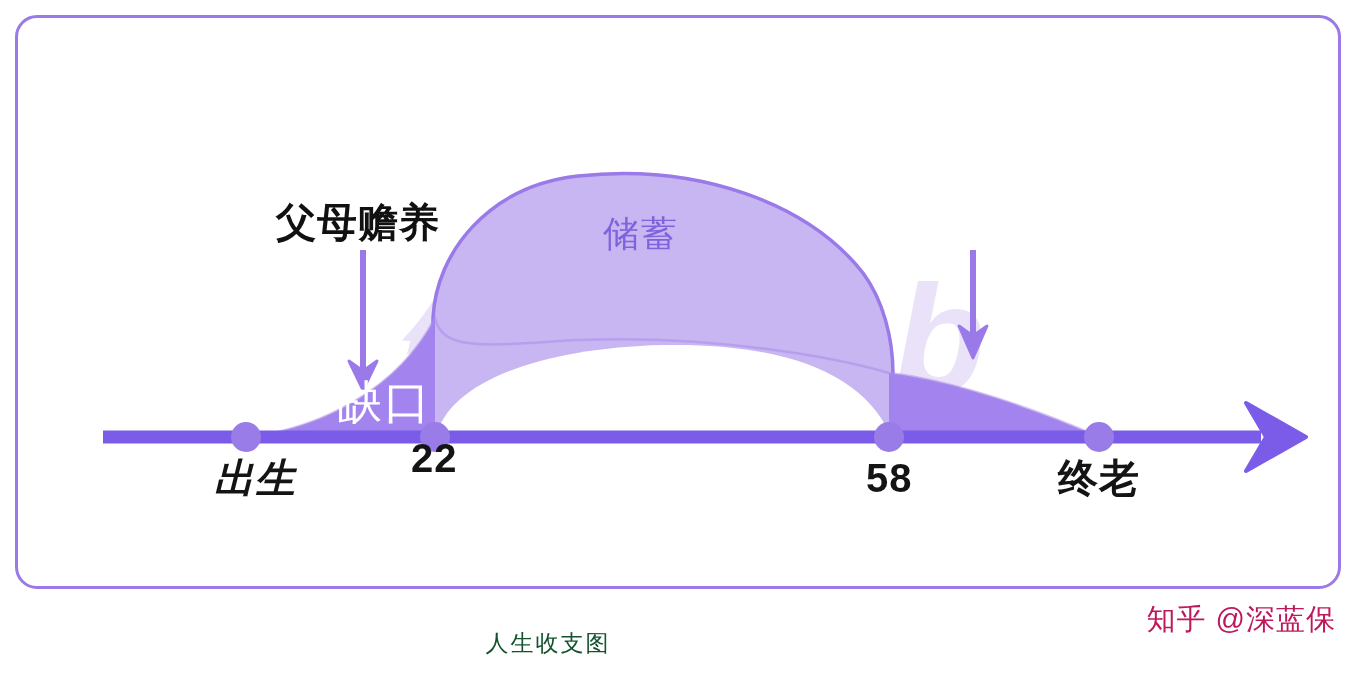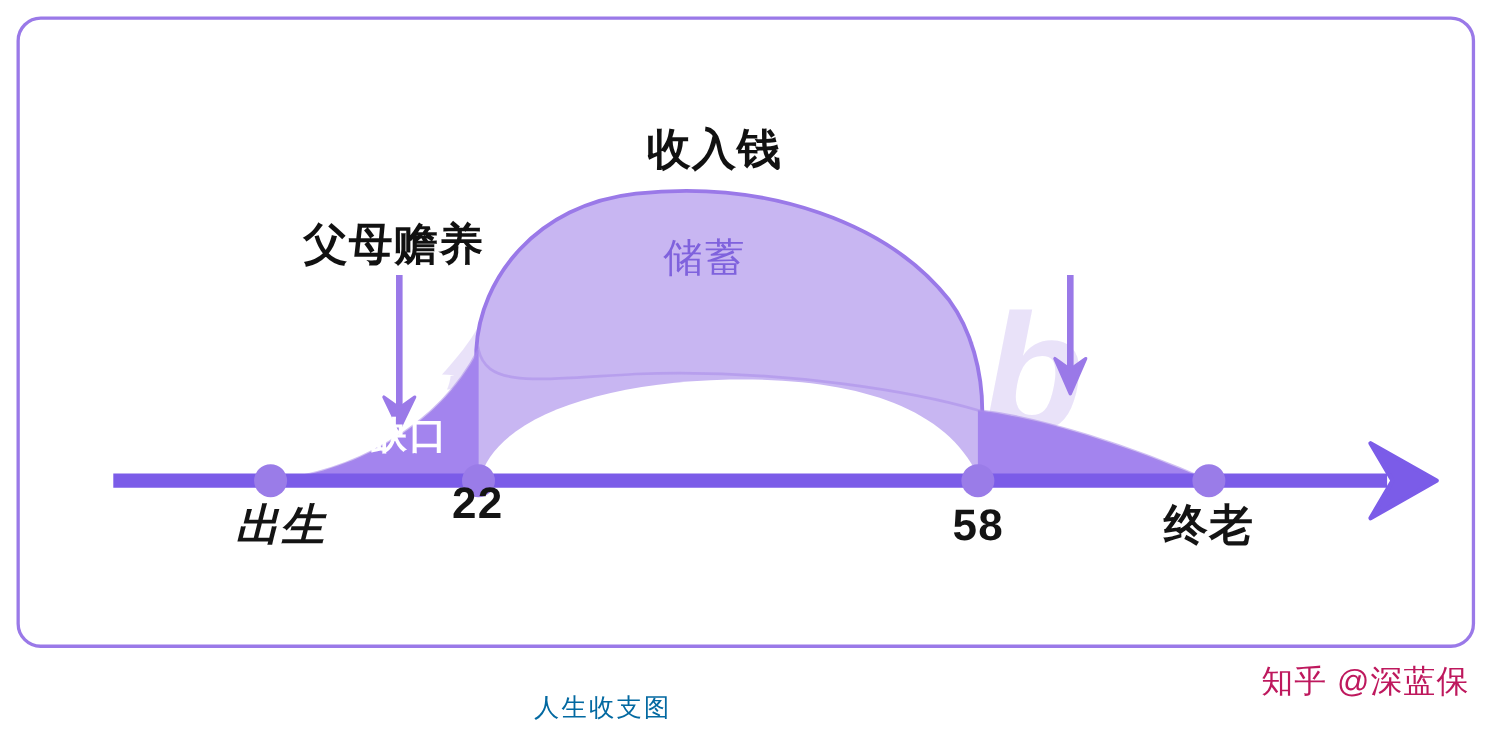--- a/index.html
+++ b/index.html
@@ -55,31 +55,31 @@
     letter-spacing: 1px;
   }
   .lbl-purple {
     color: #7f62dd;
     font-weight: 400;
     font-size: 36px;
     letter-spacing: 2px;
   }
   .lbl-white {
     color: #ffffff;
-    font-weight: 700;
-    font-size: 34px;
+    font-weight: 400;
+    font-size: 46px;
     letter-spacing: 2px;
   }
   .caption {
     position: absolute;
     left: 0;
     top: 628px;
     width: 1096px;
     text-align: center;
-    color: #0369a1;
+    color: #14532d;
     font-size: 23px;
     letter-spacing: 2px;
   }
   .attribution {
     position: absolute;
     right: 26px;
     top: 600px;
     color: #be185d;
     font-size: 29px;
     letter-spacing: 1px;
@@ -141,21 +141,20 @@
       </g>
 
       <g>
         <line x1="955" y1="232" x2="955" y2="320" stroke="#9a79e8" stroke-width="6"></line>
         <path d="M 941,308 L 955,340 L 969,308 L 955,318 Z" fill="#9a79e8" stroke="#9a79e8" stroke-width="3" stroke-linejoin="round"></path>
       </g>
     </svg>
 
     <div class="lbl lbl-black" style="left:258px; top:184px;">父母赡养</div>
 
-    <div class="lbl lbl-black" style="left:570px; top:98px;">收入钱</div>
 
 
     <div class="lbl lbl-purple" style="left:585px; top:198px;">储蓄</div>
 
 
     <div class="lbl lbl-white" style="left:318px; top:361px;">缺口</div>
 
     <div class="lbl lbl-axis" style="left:196px; top:440px;font-style:italic;">出生</div>
 
     <div class="lbl lbl-axis" style="left:393px; top:420px;text-align:center;">22</div>

